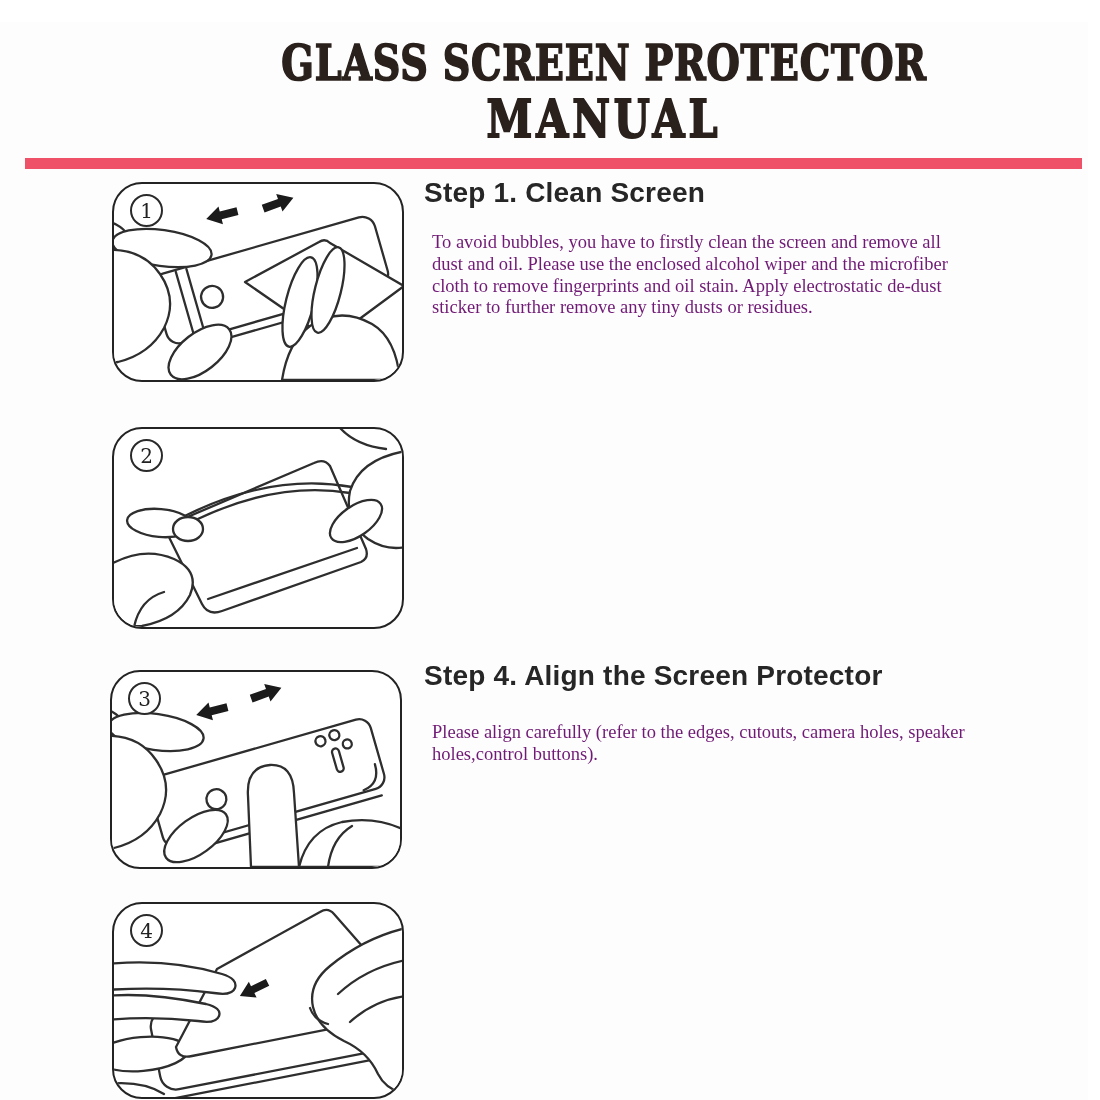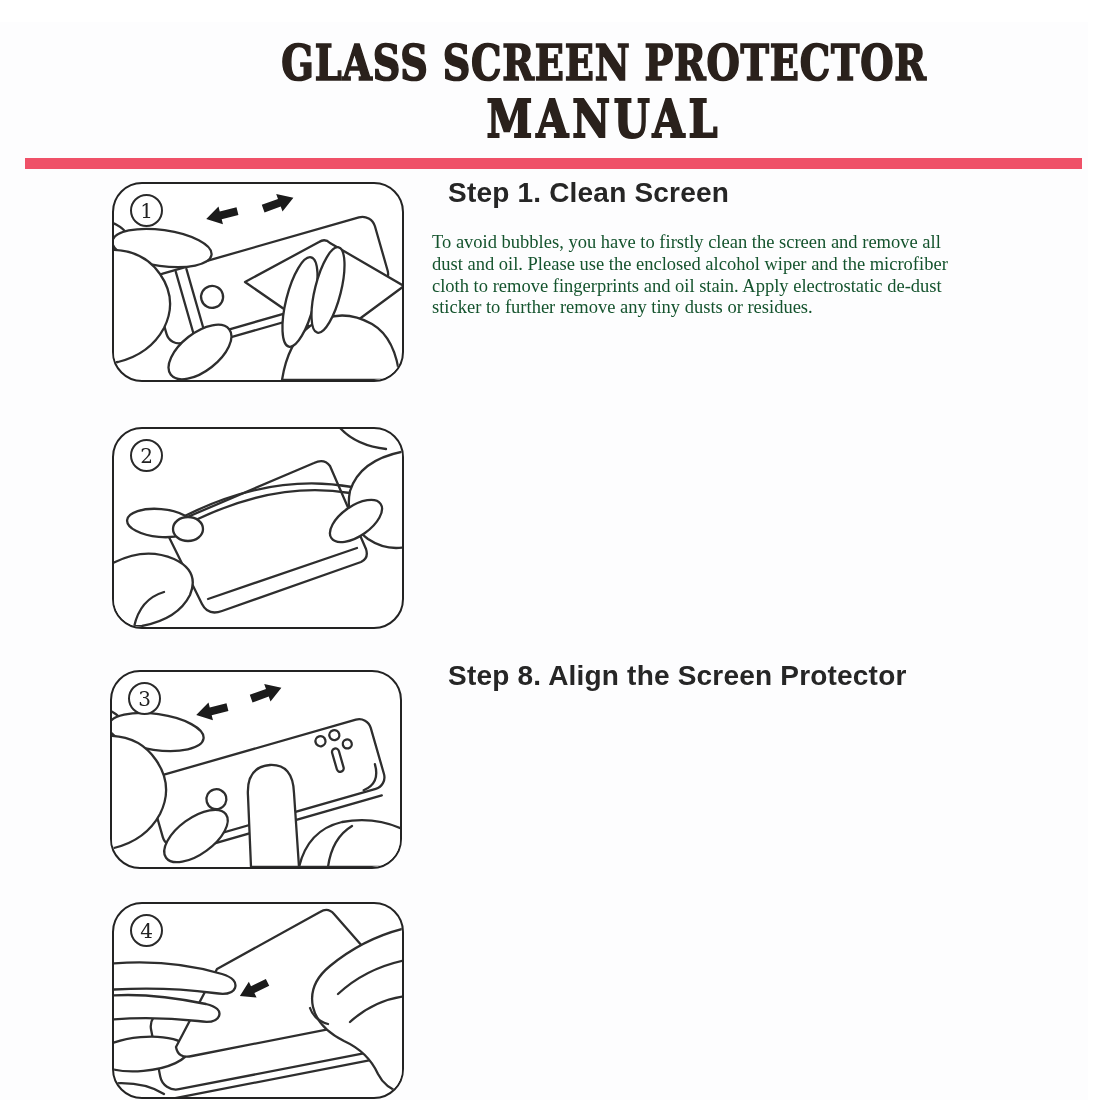--- a/index.html
+++ b/index.html
@@ -36,27 +36,27 @@
   }
   .art { position:absolute; left:0; top:0; width:100%; height:100%; }
   .art path, .art line, .art rect, .art circle, .art ellipse {
     stroke:#2e2e2e; stroke-width:2.3; fill:none; stroke-linecap:round; stroke-linejoin:round;
   }
   .art .fill { fill:#ffffff; }
   .art .solid { fill:#1b1b1b; stroke:none; }
 
   
   .step-heading {
-    position:absolute; left:448px; font-size:28px; font-weight:700;
+    position:absolute; left:424px; font-size:28px; font-weight:700;
     color:#262626; letter-spacing:0.2px; margin:0;
   }
   .step-body {
     position:absolute; left:432px; width:600px; margin:0;
     font-family:"Liberation Serif", serif; font-size:18.5px; line-height:21.8px;
-    color:#14532d; white-space:pre-line;
+    color:#701a75; white-space:pre-line;
   }
 </style>
 </head>
 <body>
 
 <div class="page">
 
   <div class="title-wrap">
     <h1 class="t1">GLASS SCREEN PROTECTOR</h1>
     <h1 class="t2">MANUAL</h1>
@@ -163,21 +163,23 @@
       <path d="M 216,195 Q 220,166 240,154"></path>
 
       <g transform="translate(82,34) rotate(-14) scale(1.15)">
         <path class="solid" d="M0 8 L13 0 L13 4.5 L28 4.5 L28 11.5 L13 11.5 L13 16 Z"></path>
       </g>
       <g transform="translate(136,18) rotate(-20) scale(1.15)">
         <path class="solid" d="M28 8 L15 0 L15 4.5 L0 4.5 L0 11.5 L15 11.5 L15 16 Z"></path>
       </g>
     </svg>
   </div>
-  <h2 class="step-heading" style="top:638px;">Step 8. Align the Screen Protector</h2>
+  <h2 class="step-heading" style="top:638px;">Step 4. Align the Screen Protector</h2>
+  <p class="step-body" style="top:700px;">Please align carefully (refer to the edges, cutouts, camera holes, speaker
+holes,control buttons).</p>
 
   <div class="figure" style="left:112px;top:880px;width:288px;height:193px;">
     <div class="badge">
         <span>4</span>
       </div>
     <svg class="art" viewBox="0 0 288 193" preserveAspectRatio="none">
 
       <g transform="rotate(-11 150 130)">
         <rect class="fill" x="40" y="88" width="220" height="80" rx="16"></rect>
         <line x1="46" y1="176" x2="256" y2="176"></line>

